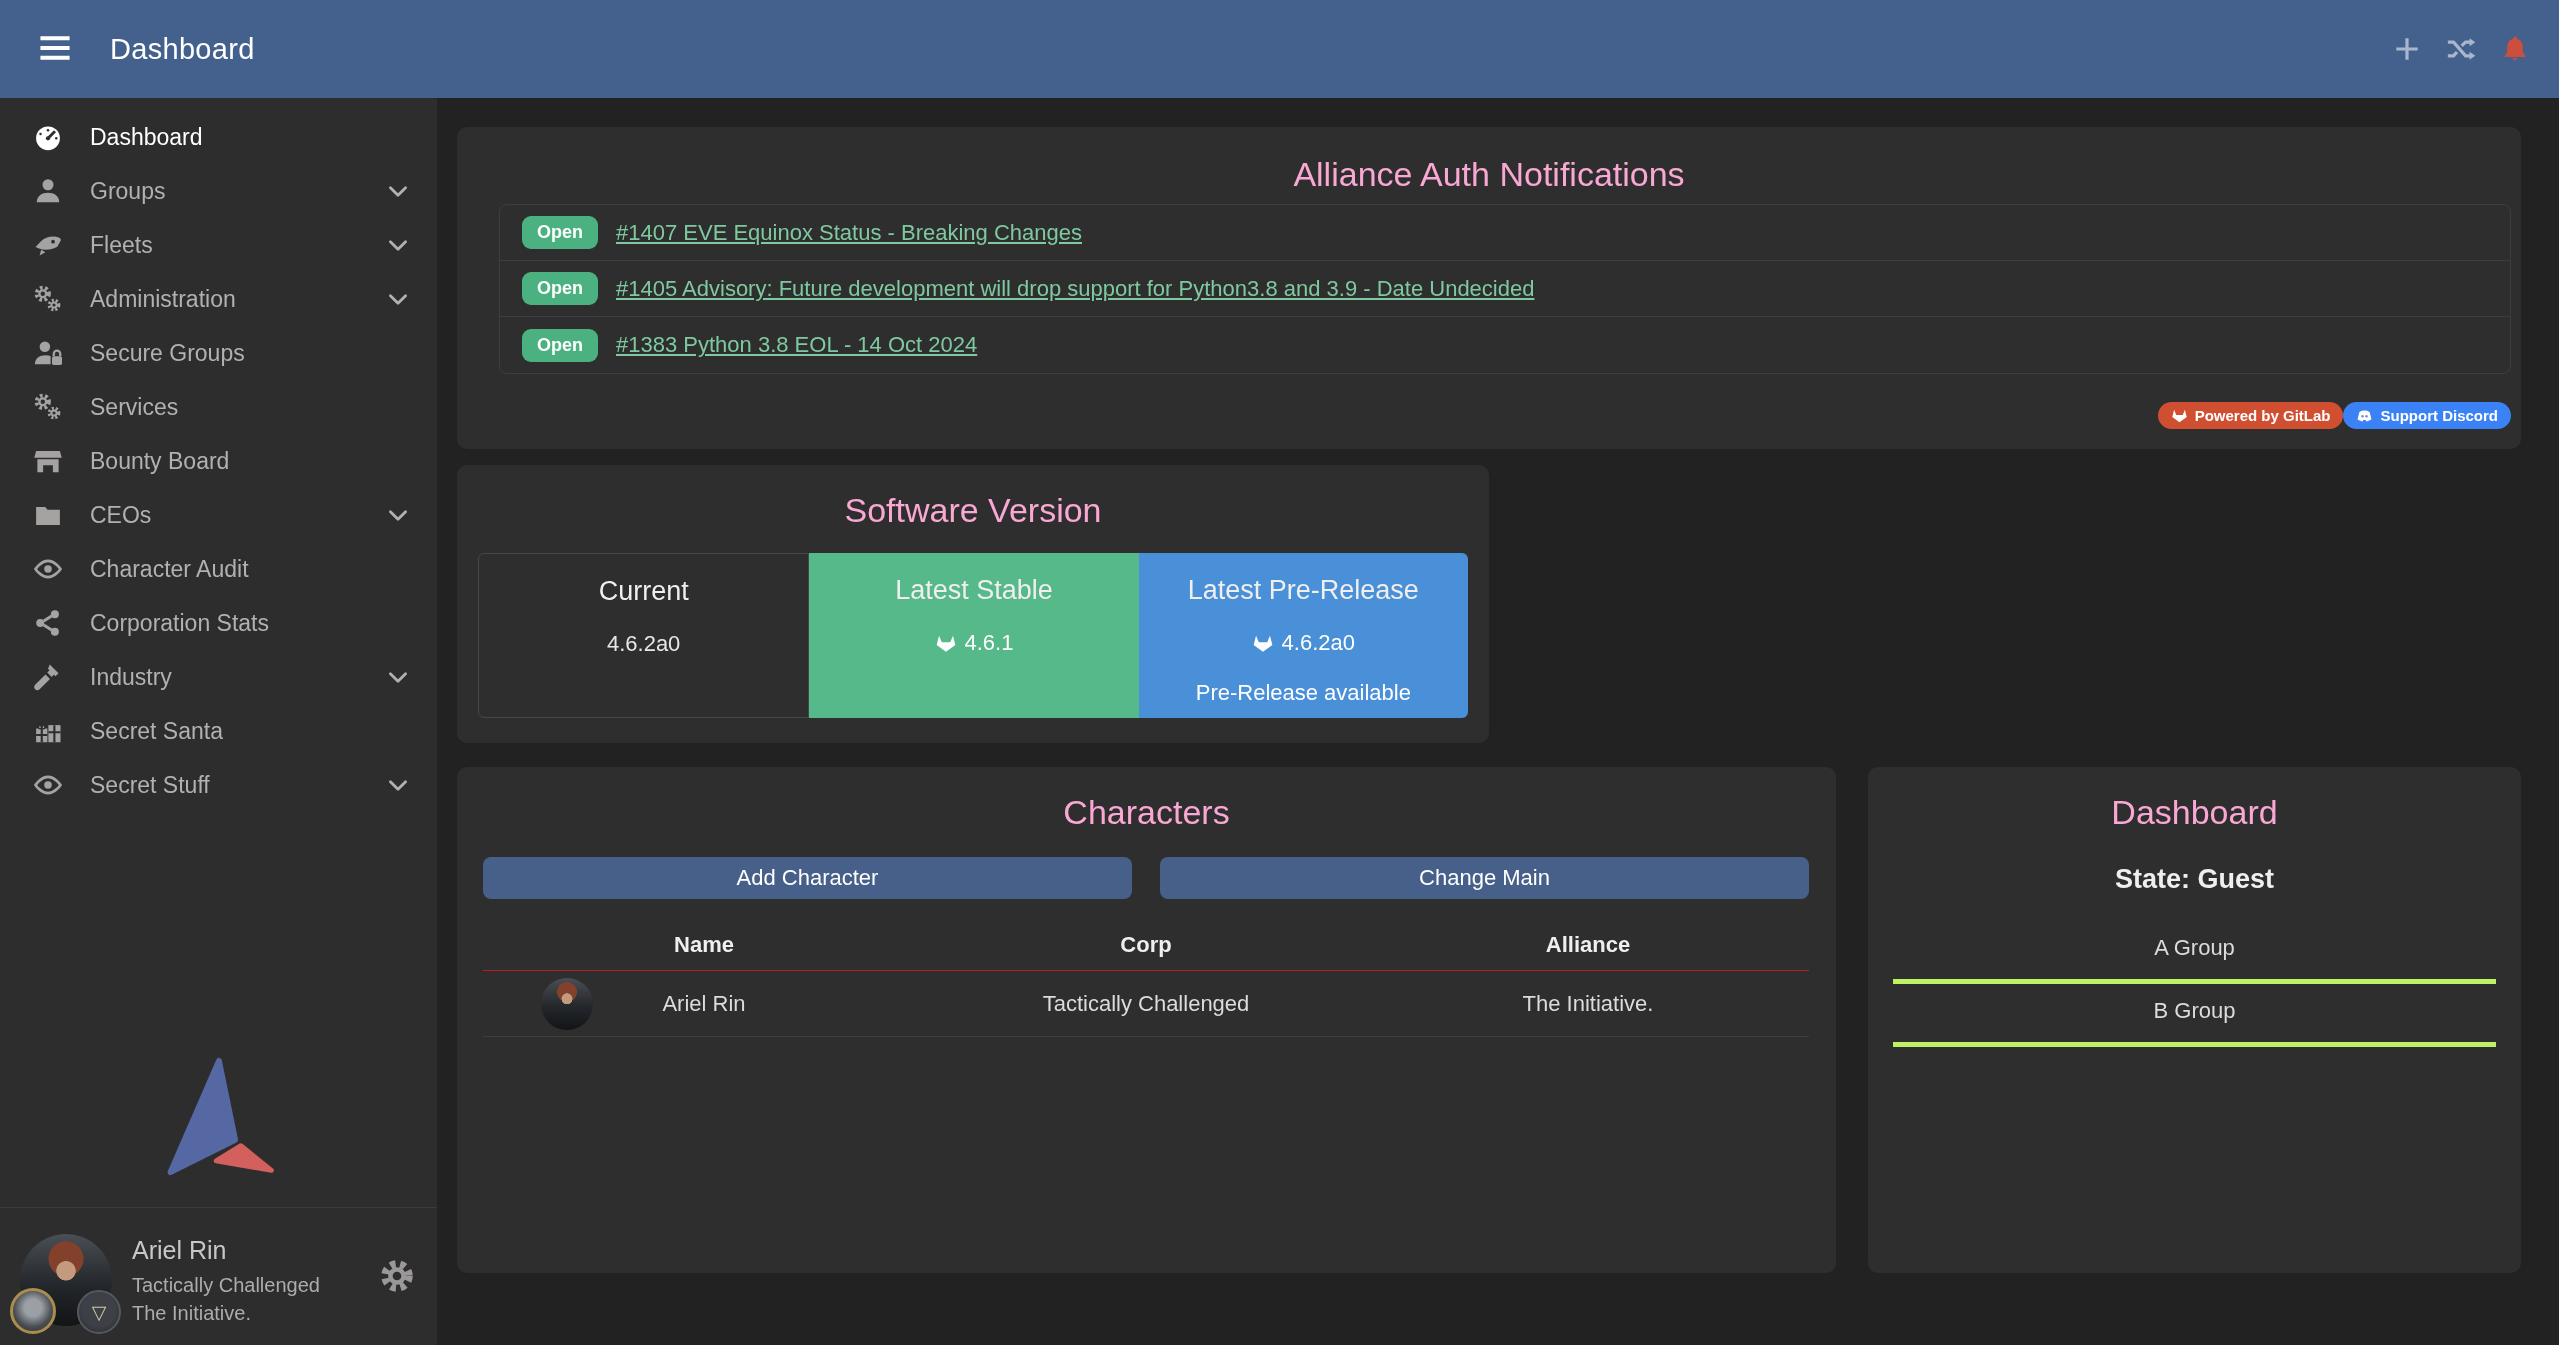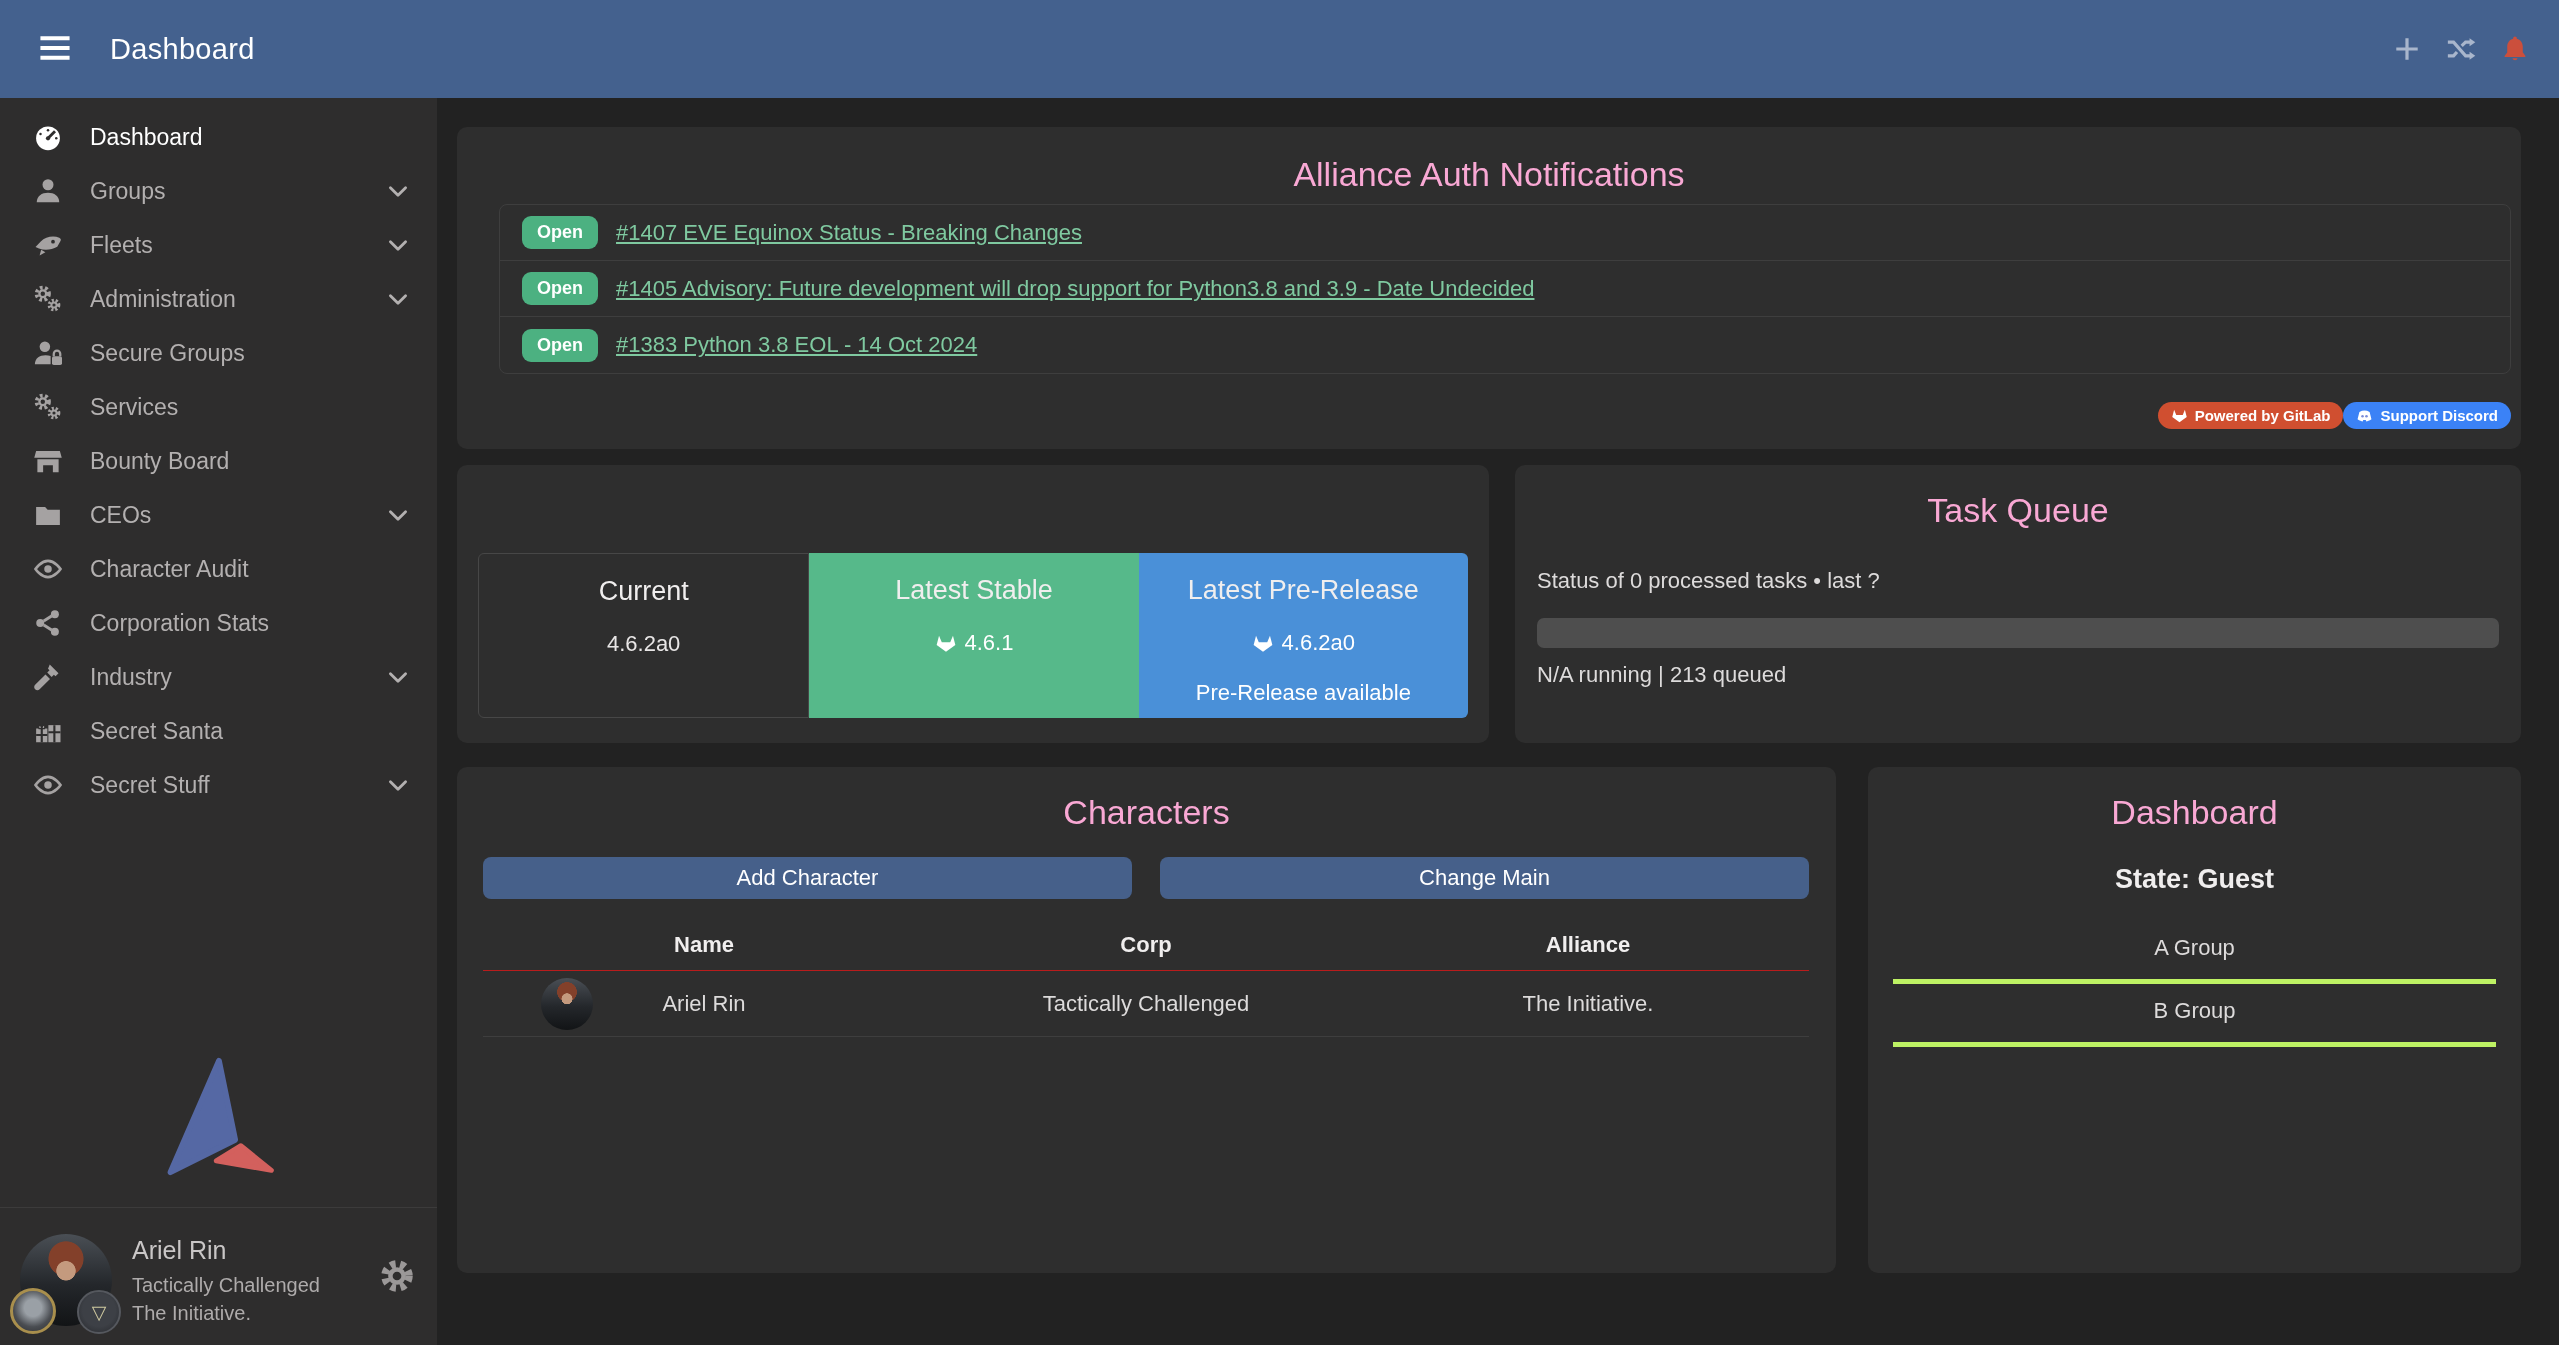--- a/index.html
+++ b/index.html
@@ -480,20 +480,21 @@
             <svg width="17" height="17" viewBox="0 0 24 24">
               <use href="#i-discord"></use>
             </svg>
           </span>
         <span>Support Discord</span>
       </span>
     </div>
   </section>
 
   <section class="panel p-soft">
+    <h2 class="panel-title">Software Version</h2>
     <div class="ver-row">
       <div class="ver-box ver-current">
         <div class="v-label">Current</div>
         <div class="v-num">
             <span>4.6.2a0</span>
           </div>
       </div>
       <div class="ver-box ver-stable">
         <div class="v-label">Latest Stable</div>
         <div class="v-num">
@@ -513,28 +514,20 @@
                 <use href="#i-gitlab"></use>
               </svg>
             </span>
           <span>4.6.2a0</span>
         </div>
         <div class="v-note">Pre-Release available</div>
       </div>
     </div>
   </section>
 
-  <section class="panel p-task">
-    <h2 class="panel-title">Task Queue</h2>
-    <div class="task-status">Status of 0 processed tasks • last ?</div>
-    <div class="progress">
-        <div class="bar" style="width: 0%;"></div>
-      </div>
-    <div class="task-queue-line">N/A running | 213 queued</div>
-  </section>
 
   <section class="panel p-chars">
     <h2 class="panel-title">Characters</h2>
     <div class="char-btn-row">
       <button class="btn-steel">Add Character</button>
       <button class="btn-steel">Change Main</button>
     </div>
     <div class="char-table">
       <div class="char-thead">
         <div>Name</div>

